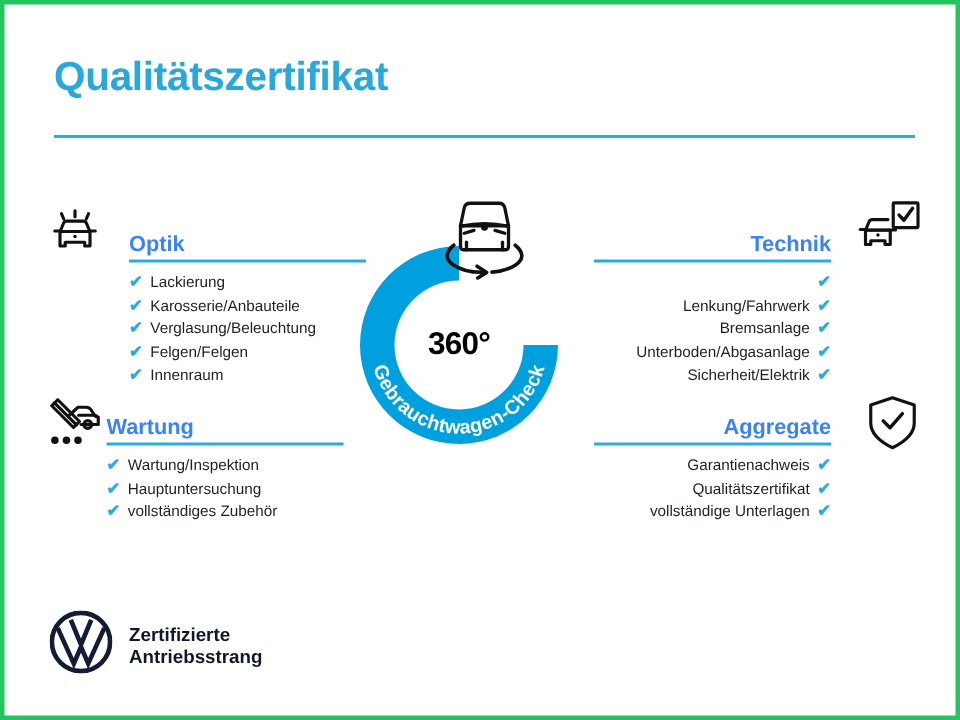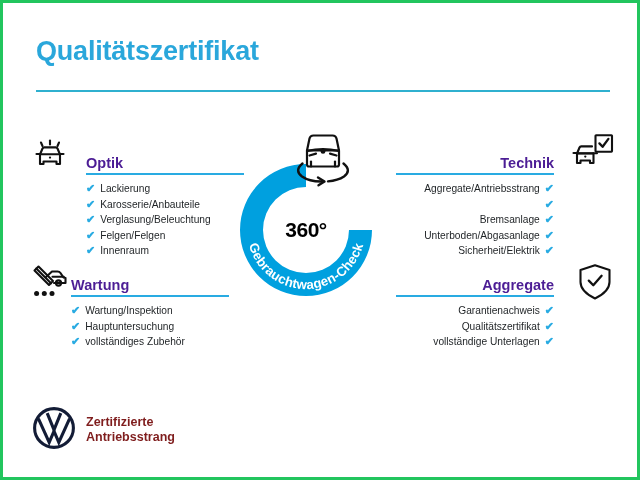--- a/index.html
+++ b/index.html
@@ -46,21 +46,21 @@
   }
   .sec-head {
     position: relative;
     height: 26px;
   }
   .sec-title {
     position: absolute;
     bottom: 4px;
     font-size: 14.5px;
     font-weight: bold;
-    color: #4c1d95;
+    color: #3b82f6;
     white-space: nowrap;
   }
   .sec-rule {
     position: absolute;
     bottom: 0;
     height: 2px;
     background: #29abe2;
   }
   .items {
     margin: 0;
@@ -146,21 +146,21 @@
     position: absolute;
     left: 30px;
     top: 404px;
     display: flex;
     align-items: center;
   }
   #footer-text {
     margin-left: 11px;
     font-size: 12.5px;
     font-weight: bold;
-    color: #7f1d1d;
+    color: #0f172a;
     line-height: 15px;
     white-space: nowrap;
   }
 </style>
 </head>
 <body>
 
 <div id="page">
 
   <div id="page-title">Qualitätszertifikat</div>
@@ -297,24 +297,24 @@
   </div>
 
   <div class="section col-right" id="section-technik">
     <div class="sec-head">
       <span class="sec-title">Technik</span>
       <span class="sec-rule"></span>
     </div>
     <ul class="items">
       <li>
           <span class="check">✔</span>
-          <span>Aggregate/Antriebsstrang</span>
-        </li>
-      <li>
-          <span class="check">✔</span>
+        </li>
+      <li>
+          <span class="check">✔</span>
+          <span>Lenkung/Fahrwerk</span>
         </li>
       <li>
           <span class="check">✔</span>
           <span>Bremsanlage</span>
         </li>
       <li>
           <span class="check">✔</span>
           <span>Unterboden/Abgasanlage</span>
         </li>
       <li>

